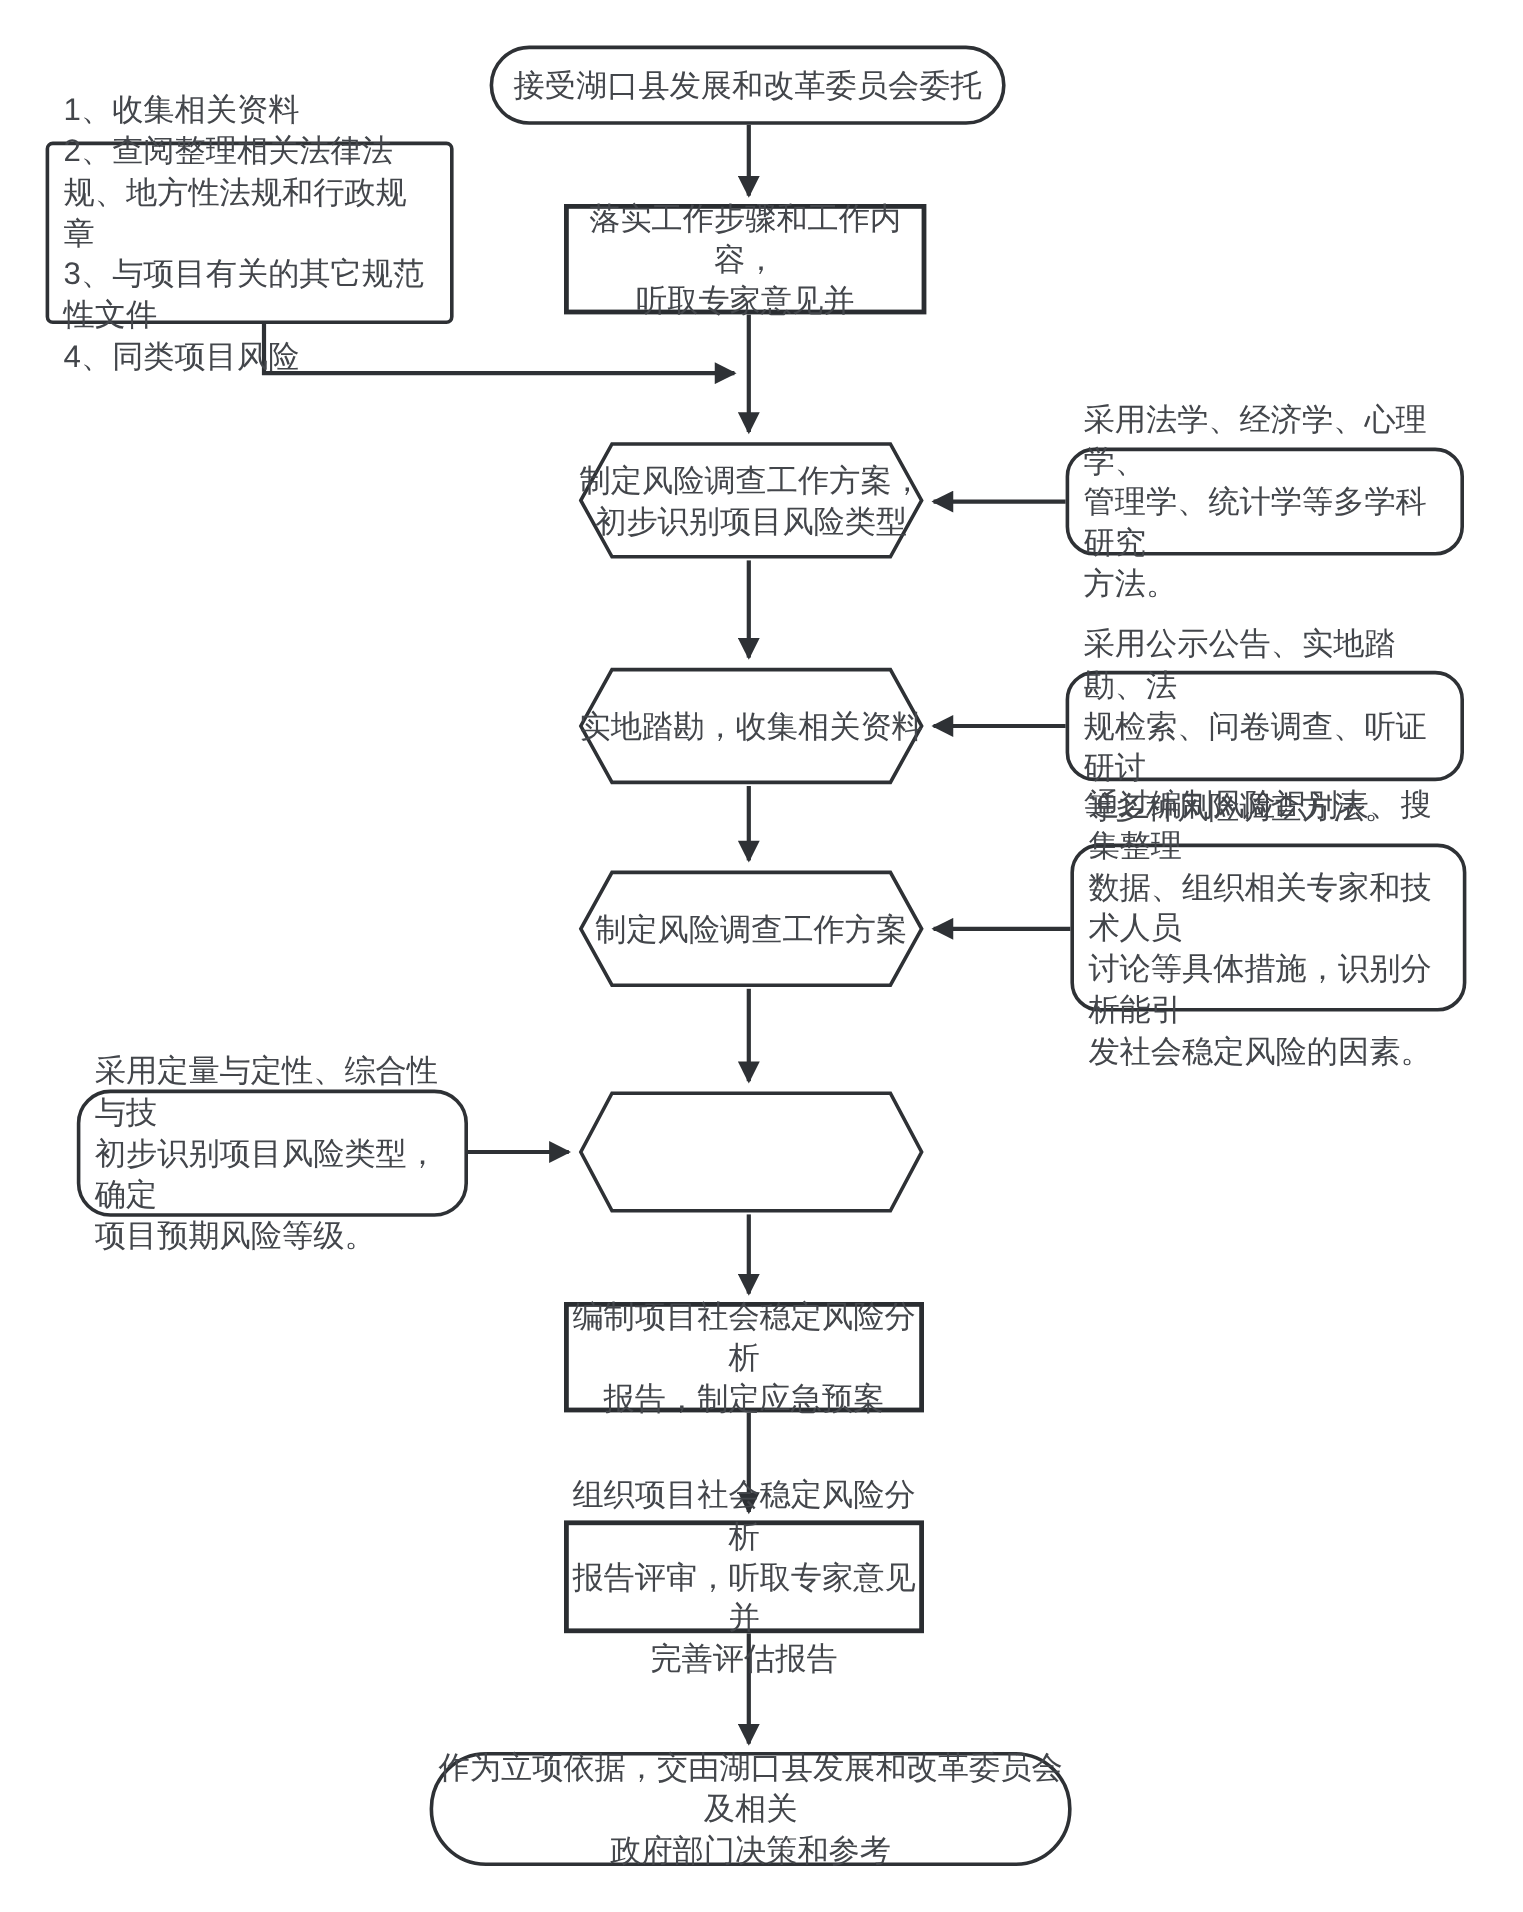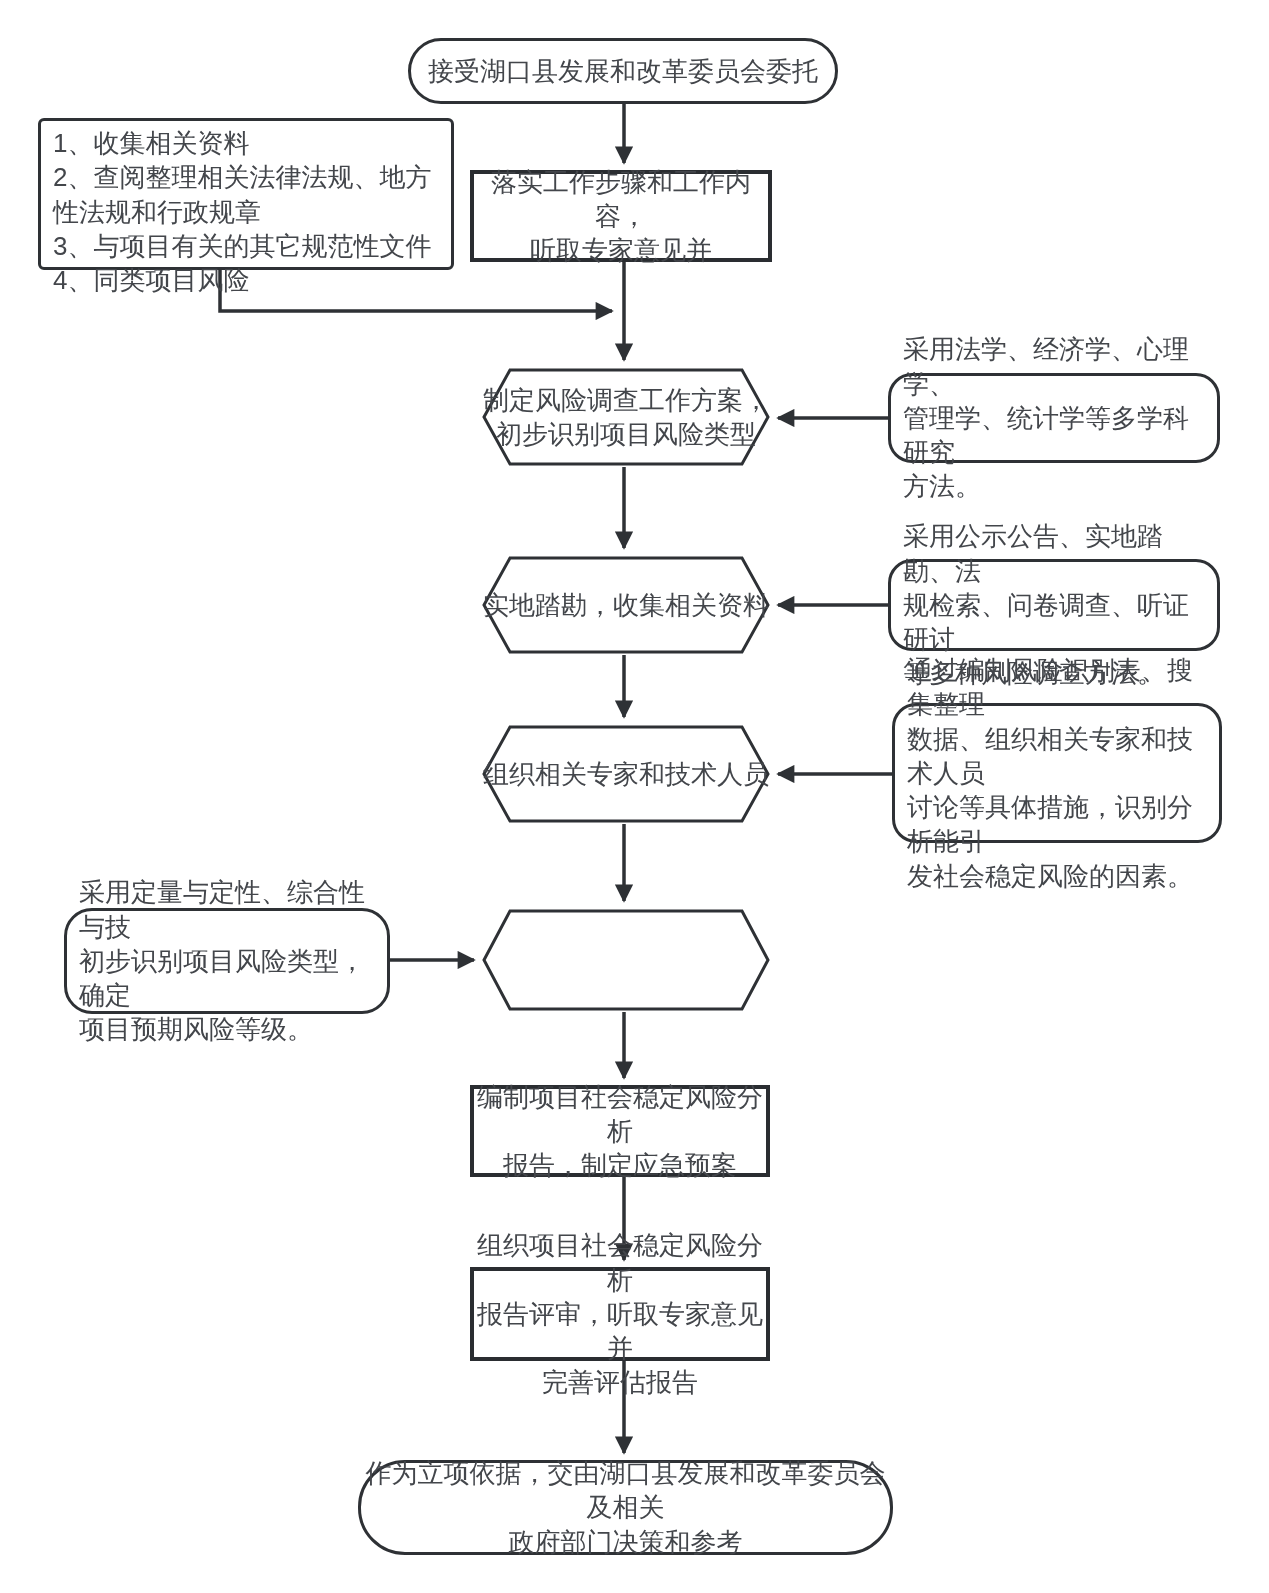--- a/index.html
+++ b/index.html
@@ -63,21 +63,21 @@
       <path d="M888,605 L778,605" marker-end="url(#arrow)"></path>
       <path d="M892,774 L778,774" marker-end="url(#arrow)"></path>
       <path d="M390,960 L474,960" marker-end="url(#arrow)"></path>
     </g>
   </svg>
 
   <div class="node stadium" style="left:408px;top:38px;width:430px;height:66px;border-radius:33px;">
     <span class="txt">接受湖口县发展和改革委员会委托</span>
   </div>
 
-  <div class="node listbox" style="left:38px;top:118px;width:416px;height:152px;">
+  <div class="node listbox" style="left:38px;top:118px;width:340px;height:152px;align-items:center;">
     <span class="txt">1、收集相关资料
 2、查阅整理相关法律法规、地方性法规和行政规章
 3、与项目有关的其它规范性文件
 4、同类项目风险</span>
   </div>
 
   <div class="node rect" style="left:470px;top:170px;width:302px;height:92px;">
     <span class="txt">落实工作步骤和工作内容，
 听取专家意见并</span>
   </div>
@@ -106,21 +106,21 @@
   <div class="node callout" style="left:888px;top:559px;width:332px;height:92px;border-radius:24px;">
     <span class="txt">采用公示公告、实地踏勘、法
 规检索、问卷调查、听证研讨
 等多种风险调查方法。</span>
   </div>
 
   <div class="node hex" style="left:482px;top:724px;width:288px;height:100px;">
     <svg class="hexbg" width="288" height="100">
       <polygon points="2,50 28,3 260,3 286,50 260,97 28,97" fill="#ffffff" stroke="#2e3135" stroke-width="3"></polygon>
     </svg>
-    <span class="txt">组织相关专家和技术人员</span>
+    <span class="txt">制定风险调查工作方案</span>
   </div>
 
   <div class="node callout" style="left:892px;top:703px;width:330px;height:140px;border-radius:24px;">
     <span class="txt">通过编制风险识别表、搜集整理
 数据、组织相关专家和技术人员
 讨论等具体措施，识别分析能引
 发社会稳定风险的因素。</span>
   </div>
 
   <div class="node callout" style="left:64px;top:908px;width:326px;height:106px;border-radius:28px;">

